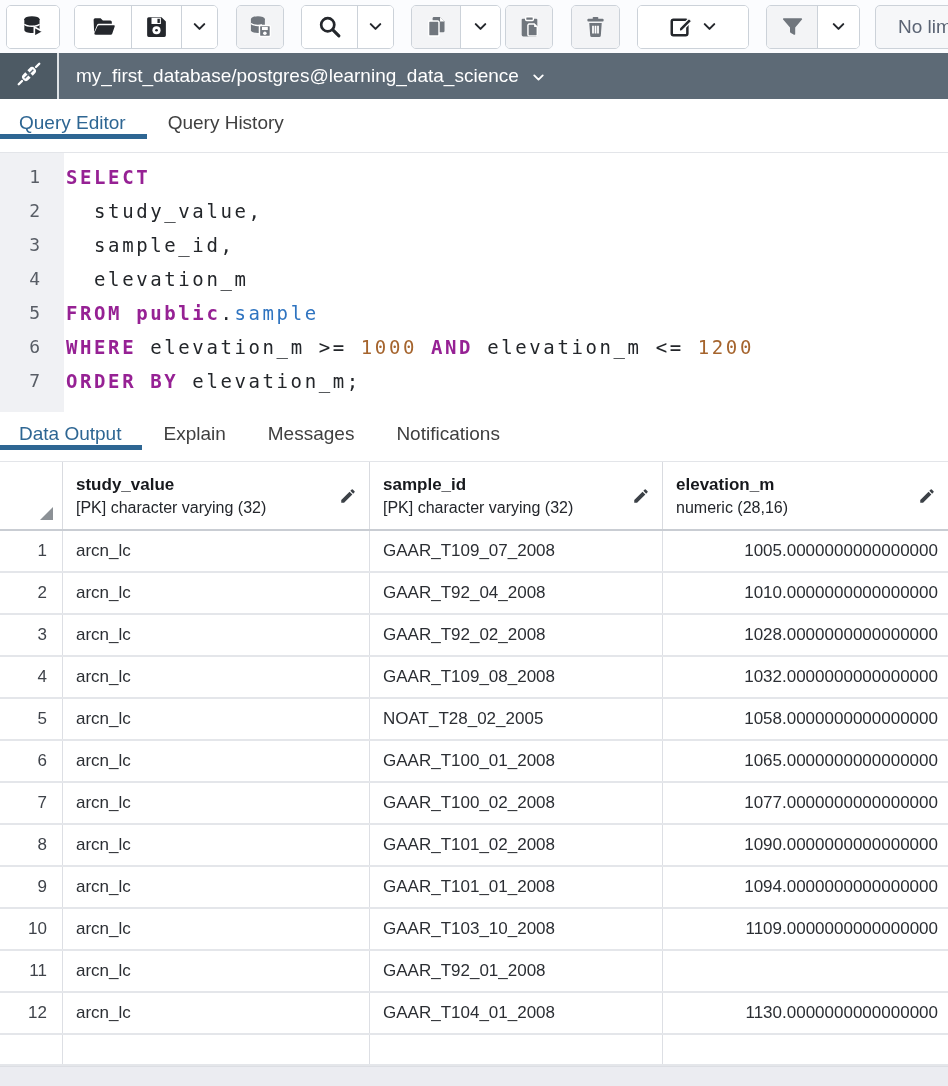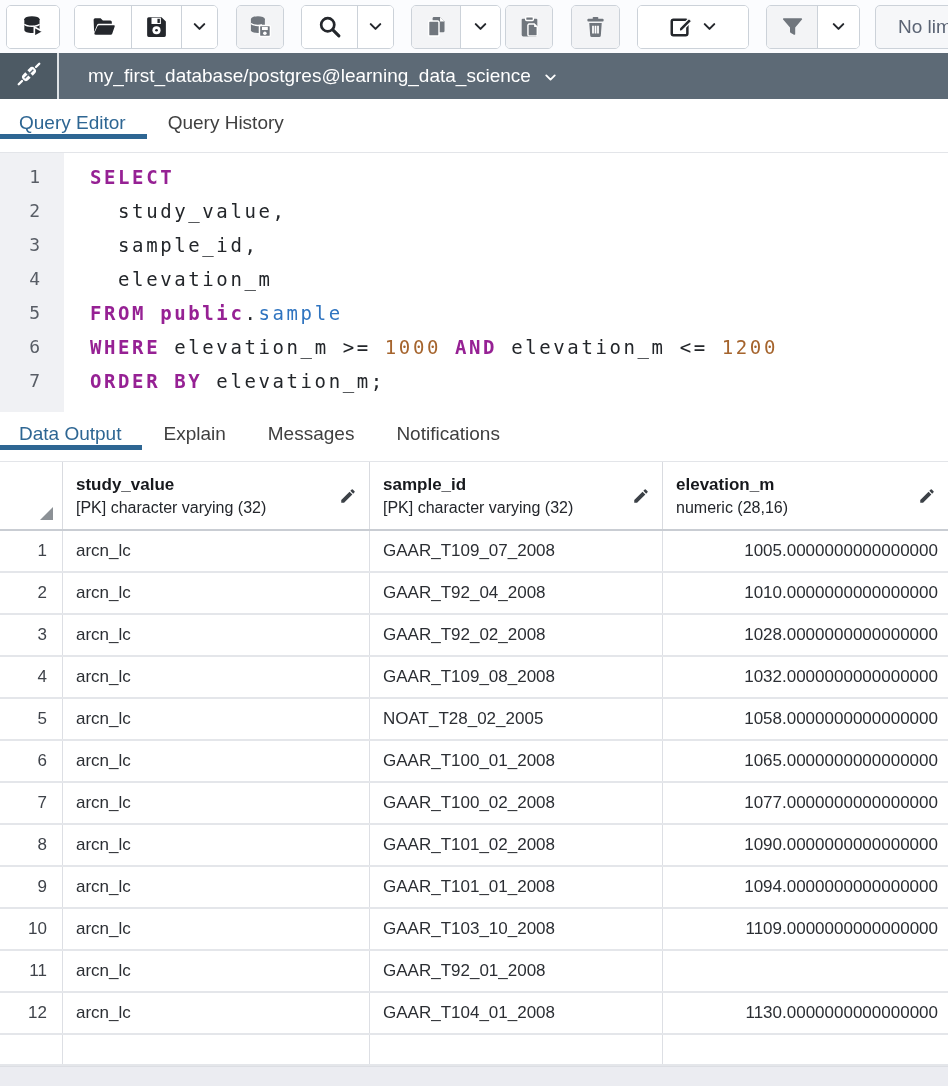--- a/index.html
+++ b/index.html
@@ -38,40 +38,40 @@
   [data-name="filter-options-dropdown"]{width:42px}
   .limit-box{margin-left:15px;height:44px;width:140px;flex:none;border:1.5px solid #ccd2d9;
              border-radius:5px;background:#f6f7f9;color:#5b6474;font-size:19px;
              display:flex;align-items:center;padding-left:22px;box-sizing:border-box;cursor:pointer}
 
   
   .connbar{height:46px;display:flex;background:#5d6a76;color:#fff}
   .conn-icon-cell{width:57px;flex:none;background:#4d5a64;display:flex;align-items:center;
                   justify-content:center;border-right:2px solid #dfe3e6}
   .conn-icon-cell svg{width:28px;height:28px}
-  .conn-label-cell{display:flex;align-items:center;padding-left:29px;font-size:19px;gap:11px;cursor:pointer}
+  .conn-label-cell{display:flex;align-items:center;padding-left:17px;font-size:19px;gap:11px;cursor:pointer}
   .conn-chev svg{width:17px;height:17px;display:block;margin-top:3px}
 
   
   .tabbar{display:flex;align-items:center;border-bottom:1px solid #e3e5e9;
           background:#fff;box-sizing:border-box}
   .edtabs{height:54px}
   .outtabs{height:50px}
   .tab{display:flex;align-items:center;padding:0 21px;font-size:19px;color:#404040;
        border-bottom:5px solid transparent;box-sizing:border-box;cursor:pointer}
   .tab:first-child{padding-left:19px}
   .tab.active{color:#2e6693;border-bottom-color:#2e6693}
 
   
   .editor{height:259px;display:flex;box-sizing:border-box;padding-top:7px;
           background:linear-gradient(90deg,#f0f1f4 0,#f0f1f4 64px,#fff 64px);
           font-family:"DejaVu Sans Mono",monospace;font-size:19px;line-height:34px}
   .gutter{width:64px;flex:none;text-align:right;padding-right:24px;box-sizing:border-box;
           color:#585d65;font-size:18px}
-  .codecol{padding-left:26px;white-space:pre;color:#23262a;letter-spacing:2.6px}
+  .codecol{padding-left:2px;white-space:pre;color:#23262a;letter-spacing:2.6px}
   .tok-kw{color:#962194;font-weight:bold}
   .tok-num{color:#a5642d;font-weight:normal}
   .tok-var{color:#2f74c0}
 
   
   .grid-header{height:69px;display:flex;border-bottom:2px solid #c9cdd3;background:#fff;box-sizing:border-box}
   .gh-cell{box-sizing:border-box;border-right:1px solid #d9dbe0;position:relative;
            padding:10px 0 0 13px;cursor:pointer}
   .col-num{width:63px;flex:none}
   .col-study{width:307px;flex:none}

